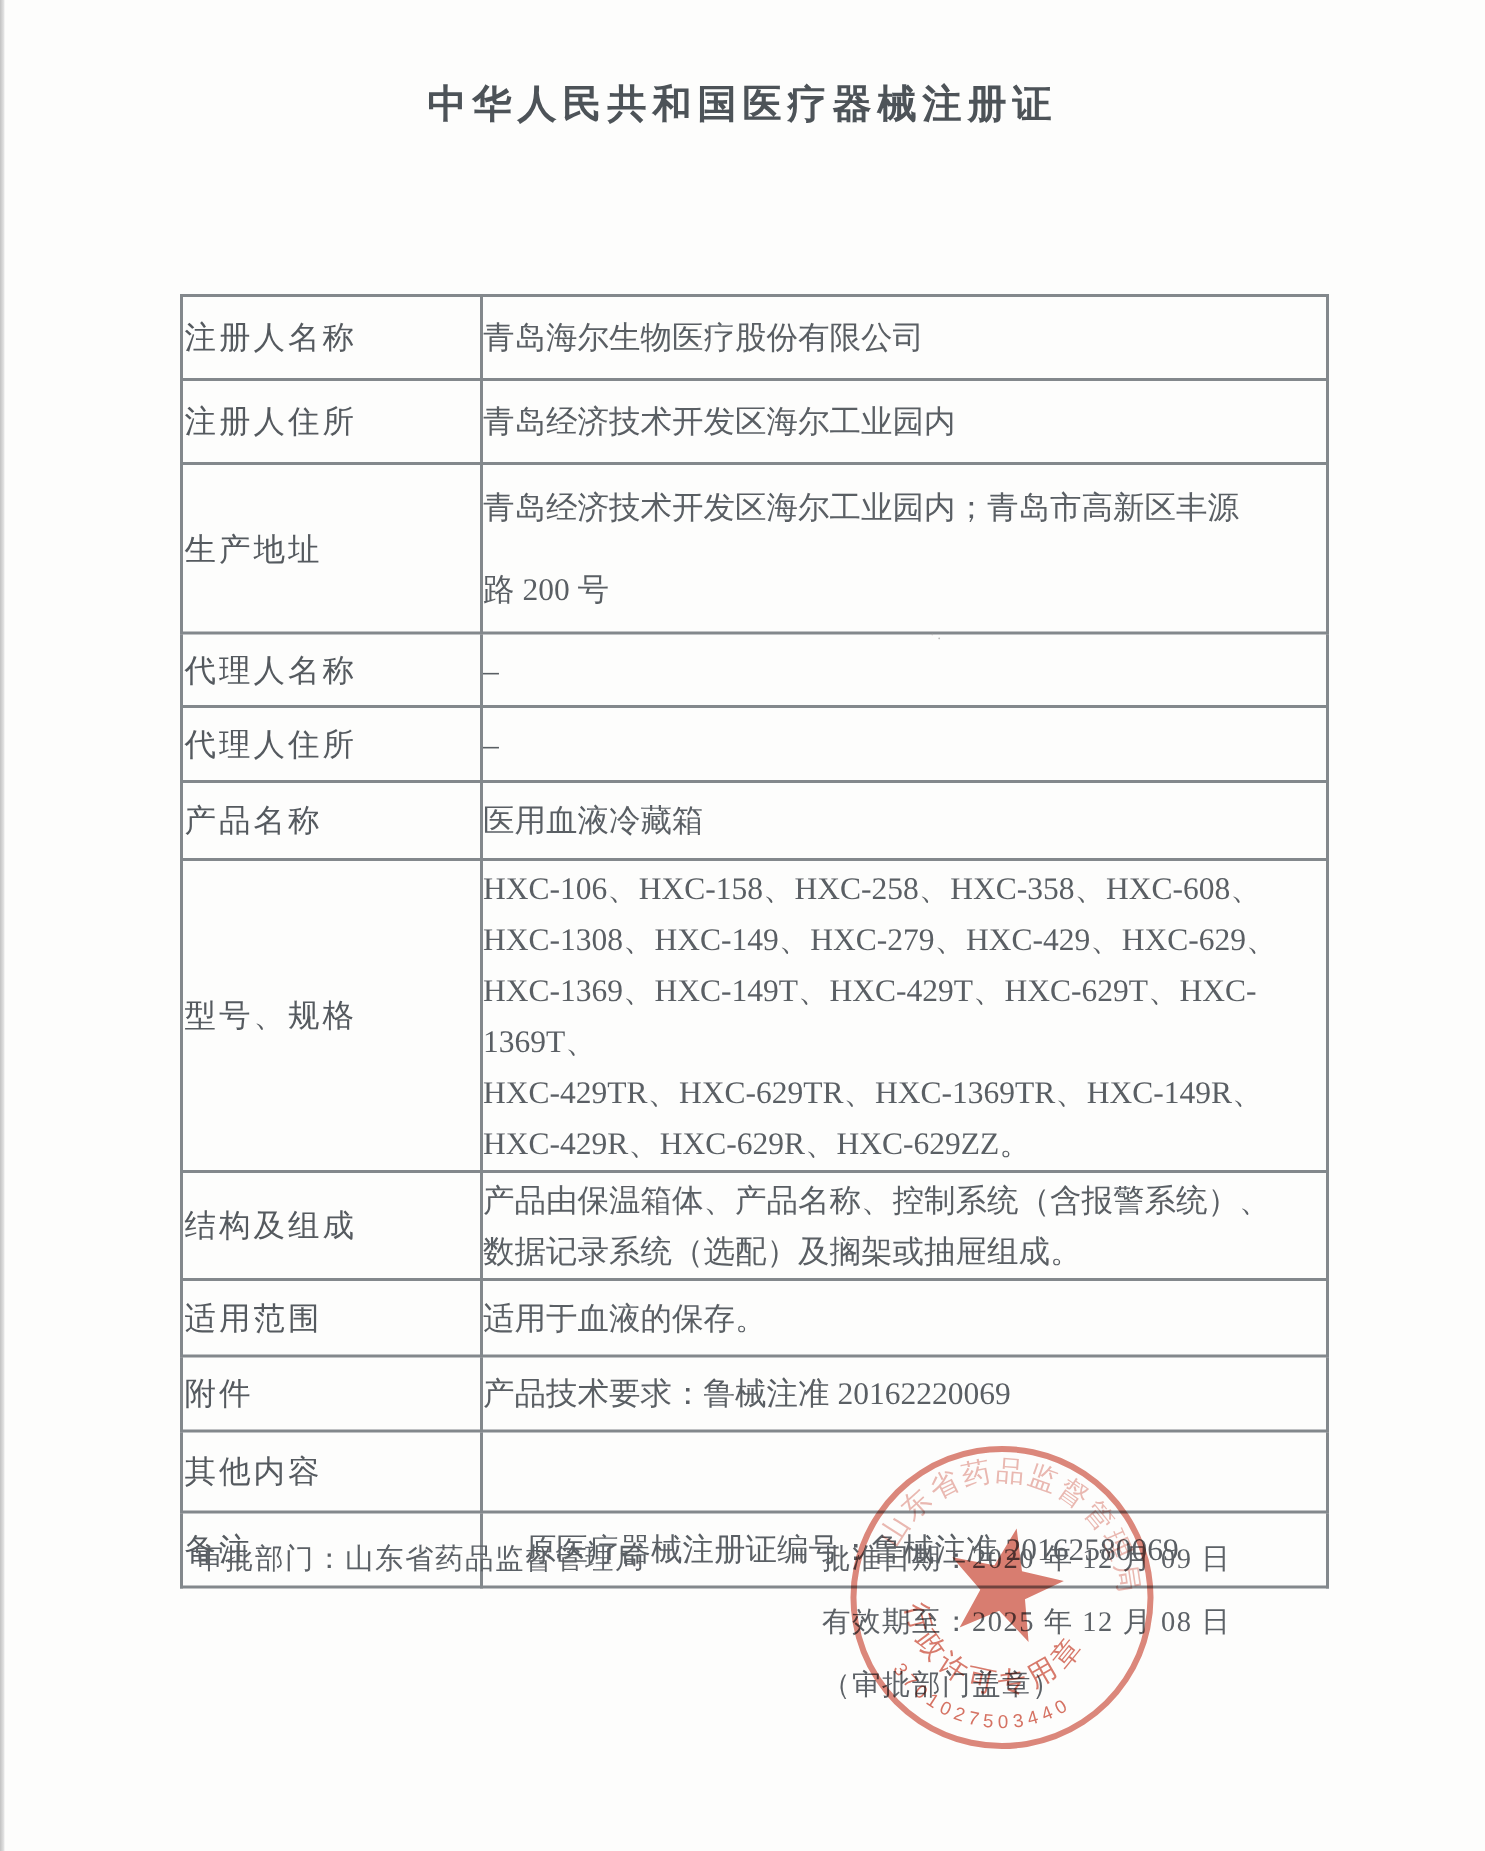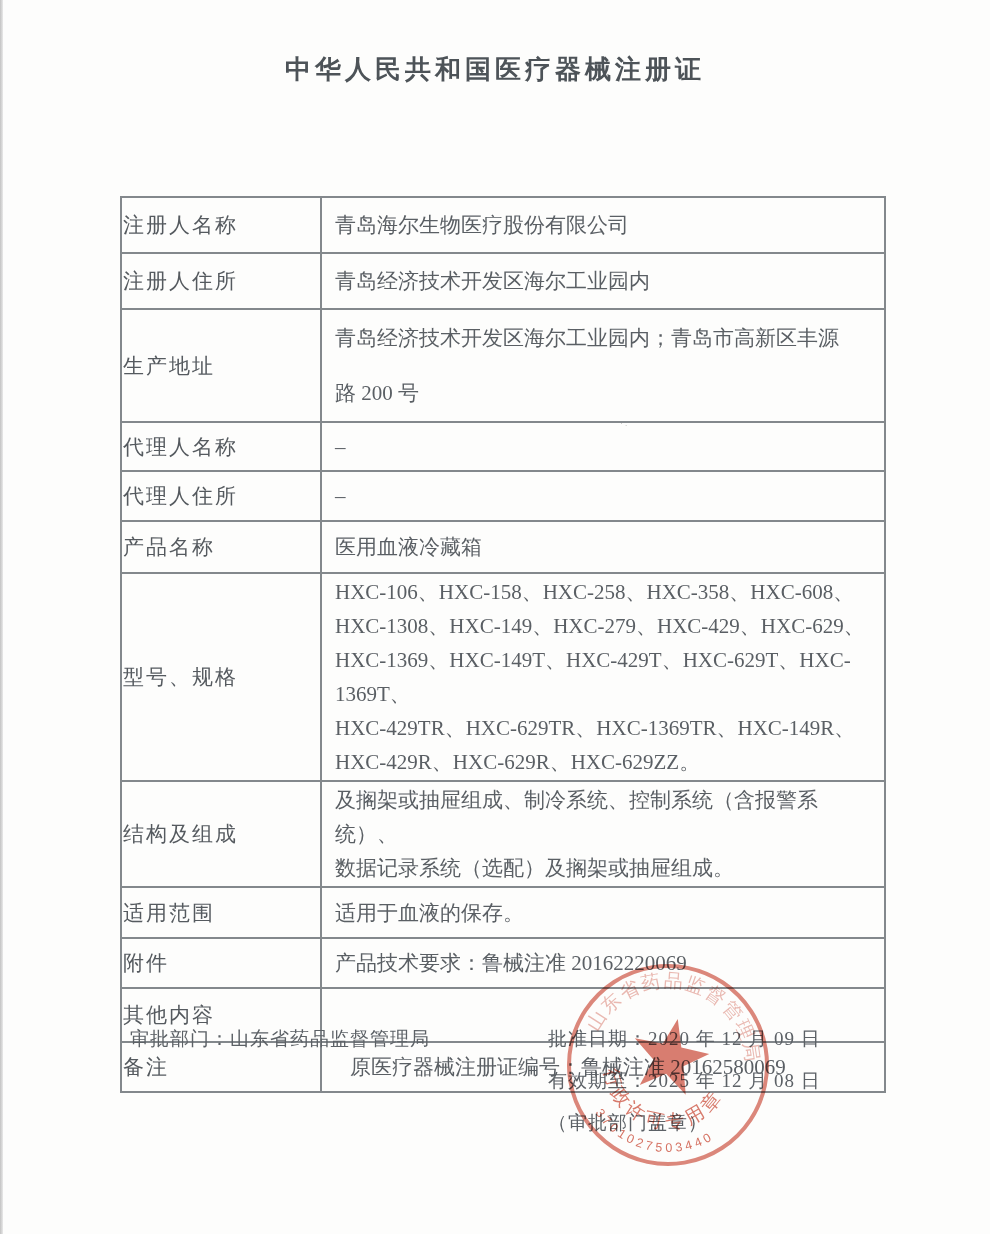--- a/index.html
+++ b/index.html
@@ -34,21 +34,21 @@
     border: 2px solid #83888c;
     font-size: 21px;
     vertical-align: middle;
     overflow: hidden;
   }
   td.lbl {
     width: 196px; text-align: left;
     letter-spacing: 2px; color: #555a5f;
   }
   td.val {
-    padding-left: 13px; padding-right: 8px;
+    padding-left: 0; padding-right: 8px;
     white-space: pre-line; line-height: 1.62;
     color: #5a5f64;
   }
   td.val.loose { line-height: 2.6; }
   td.val.indent { padding-left: 28px; }
   .footer-line {
     position: absolute; font-size: 19px; letter-spacing: 1px; color: #5c6166;
   }
   .f-dept  { left: 130px; top: 1026px; }
   .f-date  { left: 548px; top: 1026px; }
@@ -102,21 +102,21 @@
       <tr style="height:173px">
         <td class="lbl">型号、规格</td>
         <td class="val">HXC-106、HXC-158、HXC-258、HXC-358、HXC-608、
 HXC-1308、HXC-149、HXC-279、HXC-429、HXC-629、
 HXC-1369、HXC-149T、HXC-429T、HXC-629T、HXC-1369T、
 HXC-429TR、HXC-629TR、HXC-1369TR、HXC-149R、
 HXC-429R、HXC-629R、HXC-629ZZ。</td>
       </tr>
       <tr style="height:70px">
         <td class="lbl">结构及组成</td>
-        <td class="val">及搁架或抽屉组成、制冷系统、控制系统（含报警系统）、
+        <td class="val">产品由保温箱体、产品名称、控制系统（含报警系统）、
 数据记录系统（选配）及搁架或抽屉组成。</td>
       </tr>
       <tr style="height:51px">
         <td class="lbl">适用范围</td>
         <td class="val">适用于血液的保存。</td>
       </tr>
       <tr style="height:50px">
         <td class="lbl">附件</td>
         <td class="val">产品技术要求：鲁械注准 20162220069</td>
       </tr>

